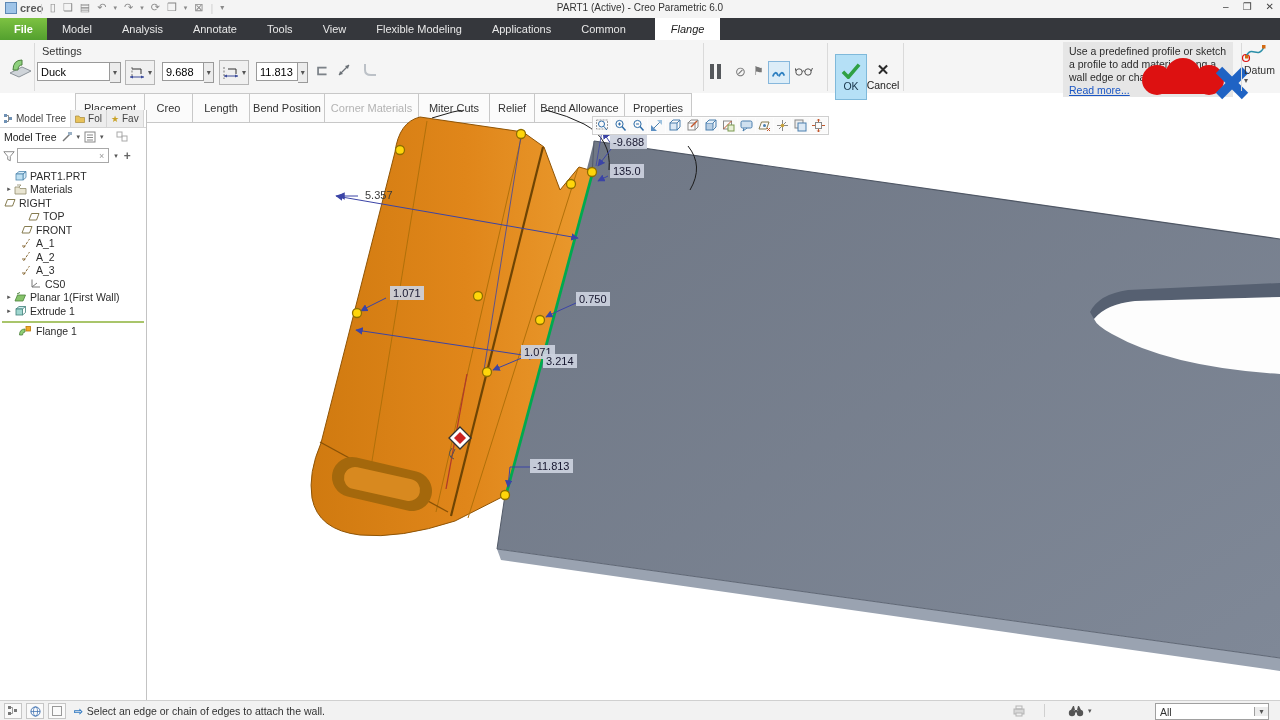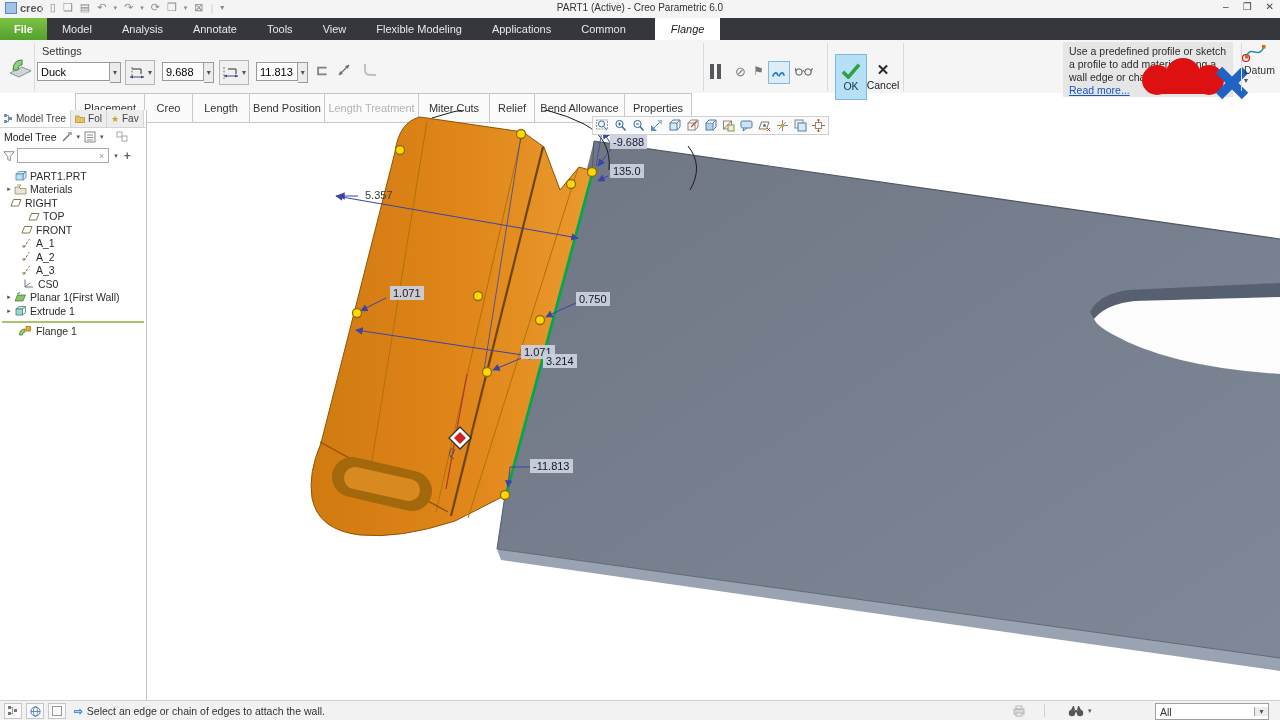--- a/index.html
+++ b/index.html
@@ -224,21 +224,21 @@
     <div style="font-size:10.5px">Datum</div>
     <div style="font-size:8px;color:#555">▾</div>
   </div>
 </div>
 
 <div id="tabstrip">
   <div class="ftab" style="width:68px">Placement</div>
   <div class="ftab" style="width:47px">Creo</div>
   <div class="ftab" style="width:56px">Length</div>
   <div class="ftab" style="width:74px">Bend Position</div>
-  <div class="ftab disabled" style="width:93px">Length Treatment</div>
+  <div class="ftab disabled" style="width:93px">Corner Materials</div>
   <div class="ftab" style="width:70px">Miter Cuts</div>
   <div class="ftab" style="width:44px">Relief</div>
   <div class="ftab" style="width:89px">Bend Allowance</div>
   <div class="ftab" style="width:66px">Properties</div>
 </div>
 
 <div id="panel">
   <div class="ptabs">
     <div class="ptab active">
       <svg width="9" height="9" viewBox="0 0 9 9">
@@ -300,21 +300,21 @@
       <span>PART1.PRT</span>
     </div>
     <div class="trow" style="padding-left:4px">
       <span class="tw">▸</span>
       <svg class="tico" width="13" height="11" viewBox="0 0 13 11">
         <path d="M1,3 H5 L6,4.5 H12 V10 H1 Z" fill="#e9e5d2" stroke="#8f8a6a" stroke-width="0.8"></path>
         <path d="M3,1 L7,1 L5,3" fill="none" stroke="#8f8a6a" stroke-width="0.8"></path>
       </svg>
       <span>Materials</span>
     </div>
-    <div class="trow" style="padding-left:10px">
+    <div class="trow" style="padding-left:4px">
       <svg class="tico" width="12" height="11" viewBox="0 0 12 11">
         <path d="M1,9 L3.5,2.5 H11 L8.5,9 Z" fill="none" stroke="#857b4f"></path>
       </svg>
       <span>RIGHT</span>
     </div>
     <div class="trow" style="padding-left:28px">
       <svg class="tico" width="12" height="11" viewBox="0 0 12 11">
         <path d="M1,9 L3.5,2.5 H11 L8.5,9 Z" fill="none" stroke="#857b4f"></path>
       </svg>
       <span>TOP</span>
@@ -339,21 +339,21 @@
       </svg>
       <span>A_2</span>
     </div>
     <div class="trow" style="padding-left:21px">
       <svg class="tico" width="12" height="11" viewBox="0 0 12 11">
         <line x1="2.5" y1="10" x2="8.5" y2="1" stroke="#8a6d3b" stroke-dasharray="3,1.5"></line>
           <line x1="1" y1="8" x2="4.5" y2="8" stroke="#8a6d3b"></line>
       </svg>
       <span>A_3</span>
     </div>
-    <div class="trow" style="padding-left:23px">
+    <div class="trow" style="padding-left:30px">
       <svg class="tico" width="12" height="11" viewBox="0 0 12 11">
         <path d="M2,1.5 V9 H10 M2,9 L7,5" fill="none" stroke="#777"></path>
       </svg>
       <span>CS0</span>
     </div>
     <div class="trow" style="padding-left:4px">
       <span class="tw">▸</span>
       <svg class="tico" width="13" height="11" viewBox="0 0 13 11">
         <path d="M1,9 L3.5,3 H11.5 L9,9 Z" fill="#86c36a" stroke="#49803a" stroke-width="0.8"></path>
         <path d="M3,2 L6,0.5" stroke="#49803a"></path>

